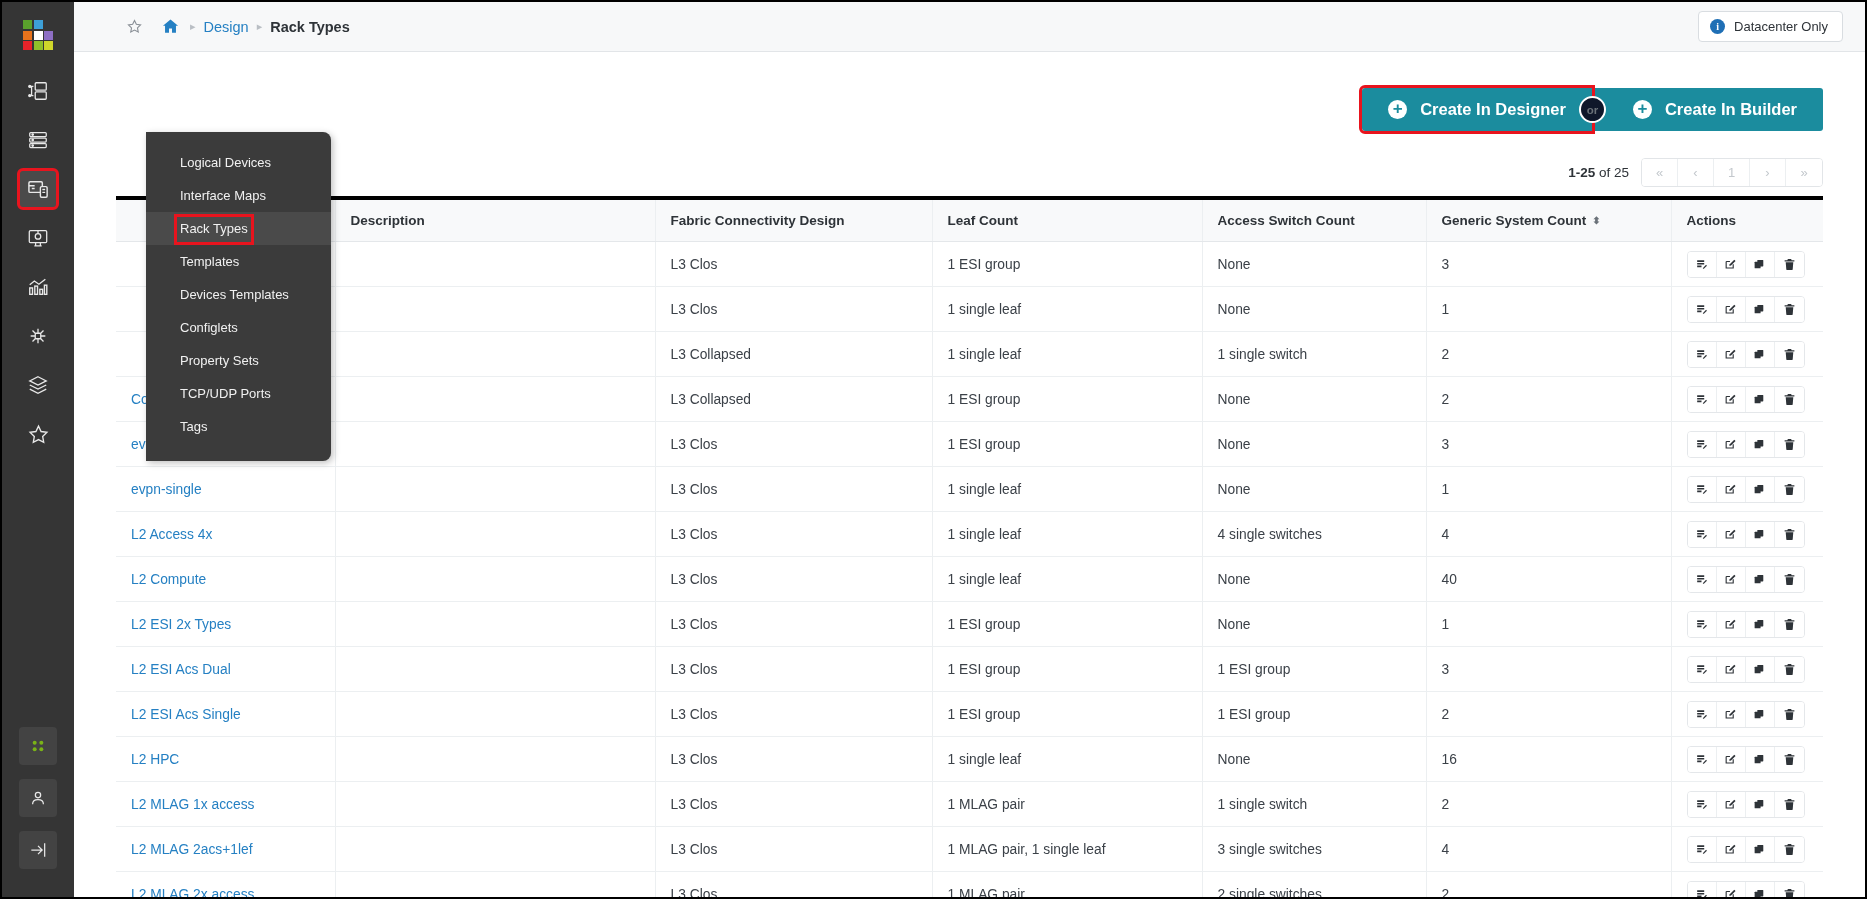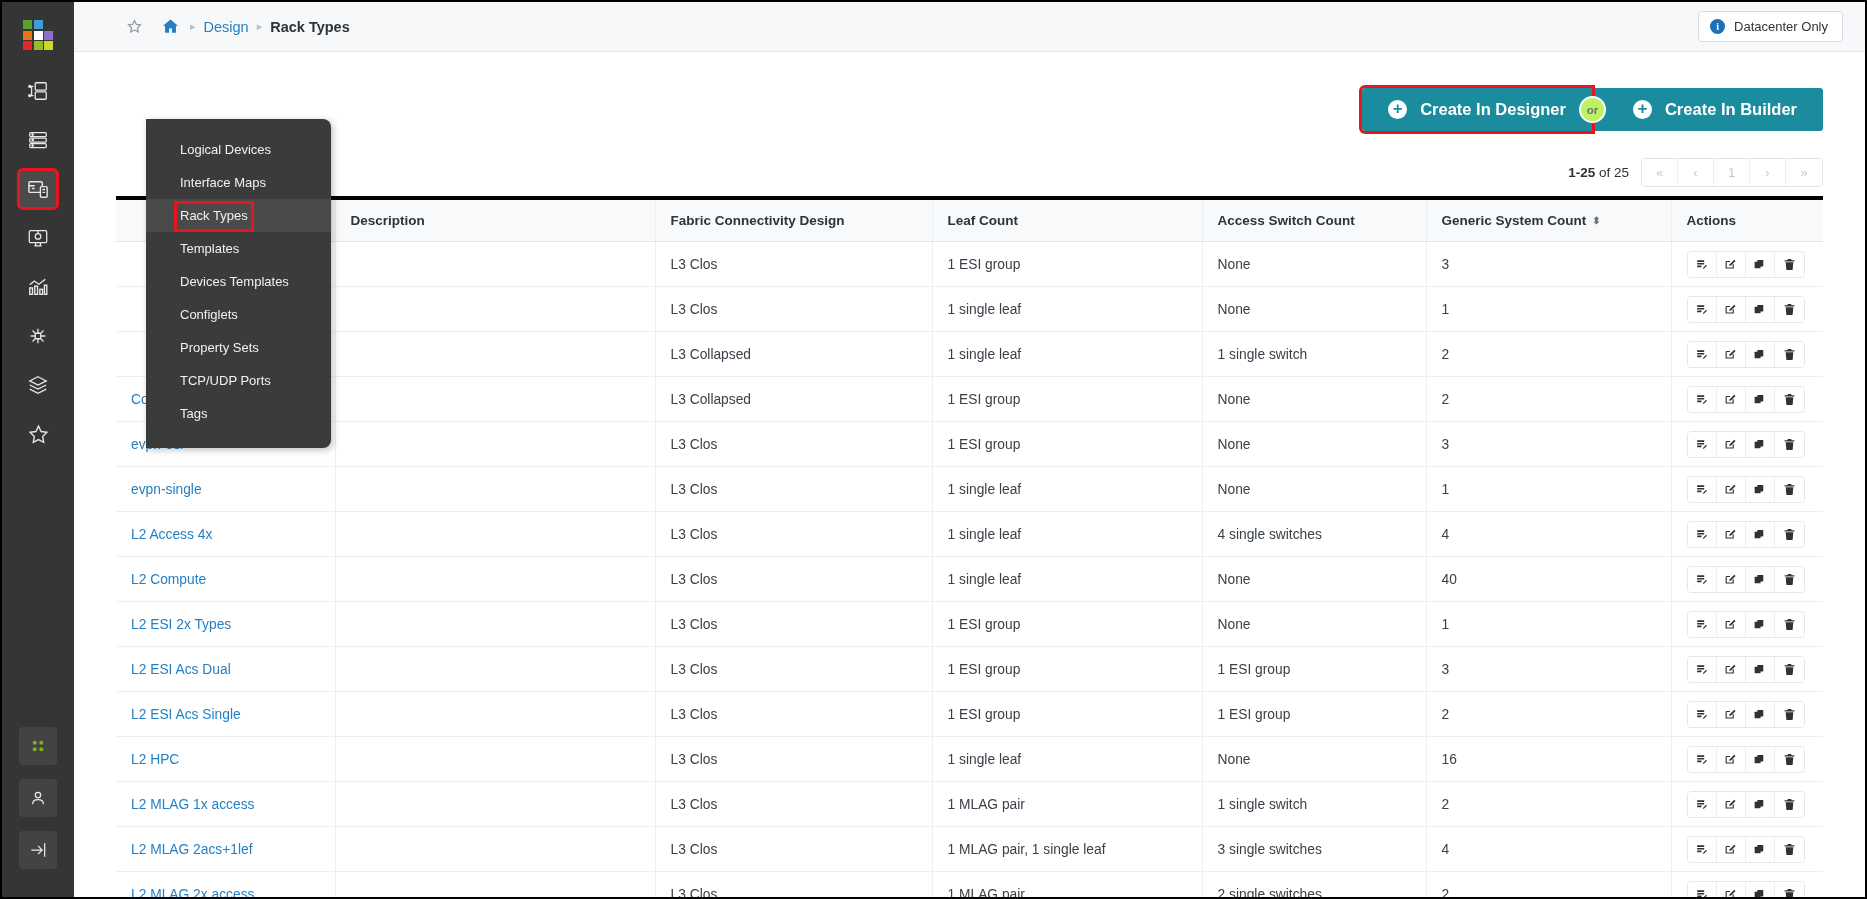--- a/index.html
+++ b/index.html
@@ -132,21 +132,21 @@
     width:19px; height:19px; border-radius:50%;
     background:#fff; color:#1b8c9e;
     display:flex; align-items:center; justify-content:center;
     font-size:17px; font-weight:700; line-height:1;
     flex:0 0 19px;
   }
   .plus-circle span { transform: translateY(-1px); }
   .or-chip {
     position:relative; z-index:5;
     width:27px; height:27px; border-radius:50%;
-    background:#bef264; color:#6a7178;
+    background:#0f172a; color:#6a7178;
     font-size:11.5px; font-weight:700;
     display:flex; align-items:center; justify-content:center;
     margin: 0 -13px;
     border: 2px solid #fff;
   }
 
   .pager-row {
     display:flex; justify-content:flex-end; align-items:center;
     margin-top: 27px; margin-bottom: 9px;
     gap: 12px;
@@ -210,21 +210,21 @@
   col.c-desc { width: 320px; }
   col.c-fab  { width: 277px; }
   col.c-leaf { width: 270px; }
   col.c-acc  { width: 224px; }
   col.c-gen  { width: 245px; }
   col.c-act  { width: 160px; }
 
   
   .menu {
     position:absolute;
-    left: 72px; top: 117px;
+    left: 72px; top: 130px;
     width: 185px;
     background:#3b3b3b;
     border-radius: 0 8px 8px 0;
     padding: 14px 0 18px 0;
     z-index: 40;
     box-shadow: 2px 2px 7px rgba(0,0,0,.25);
   }
   .menu-item {
     font-size: 13px; color:#f1f1f1;
     padding: 9px 0 9px 34px;

